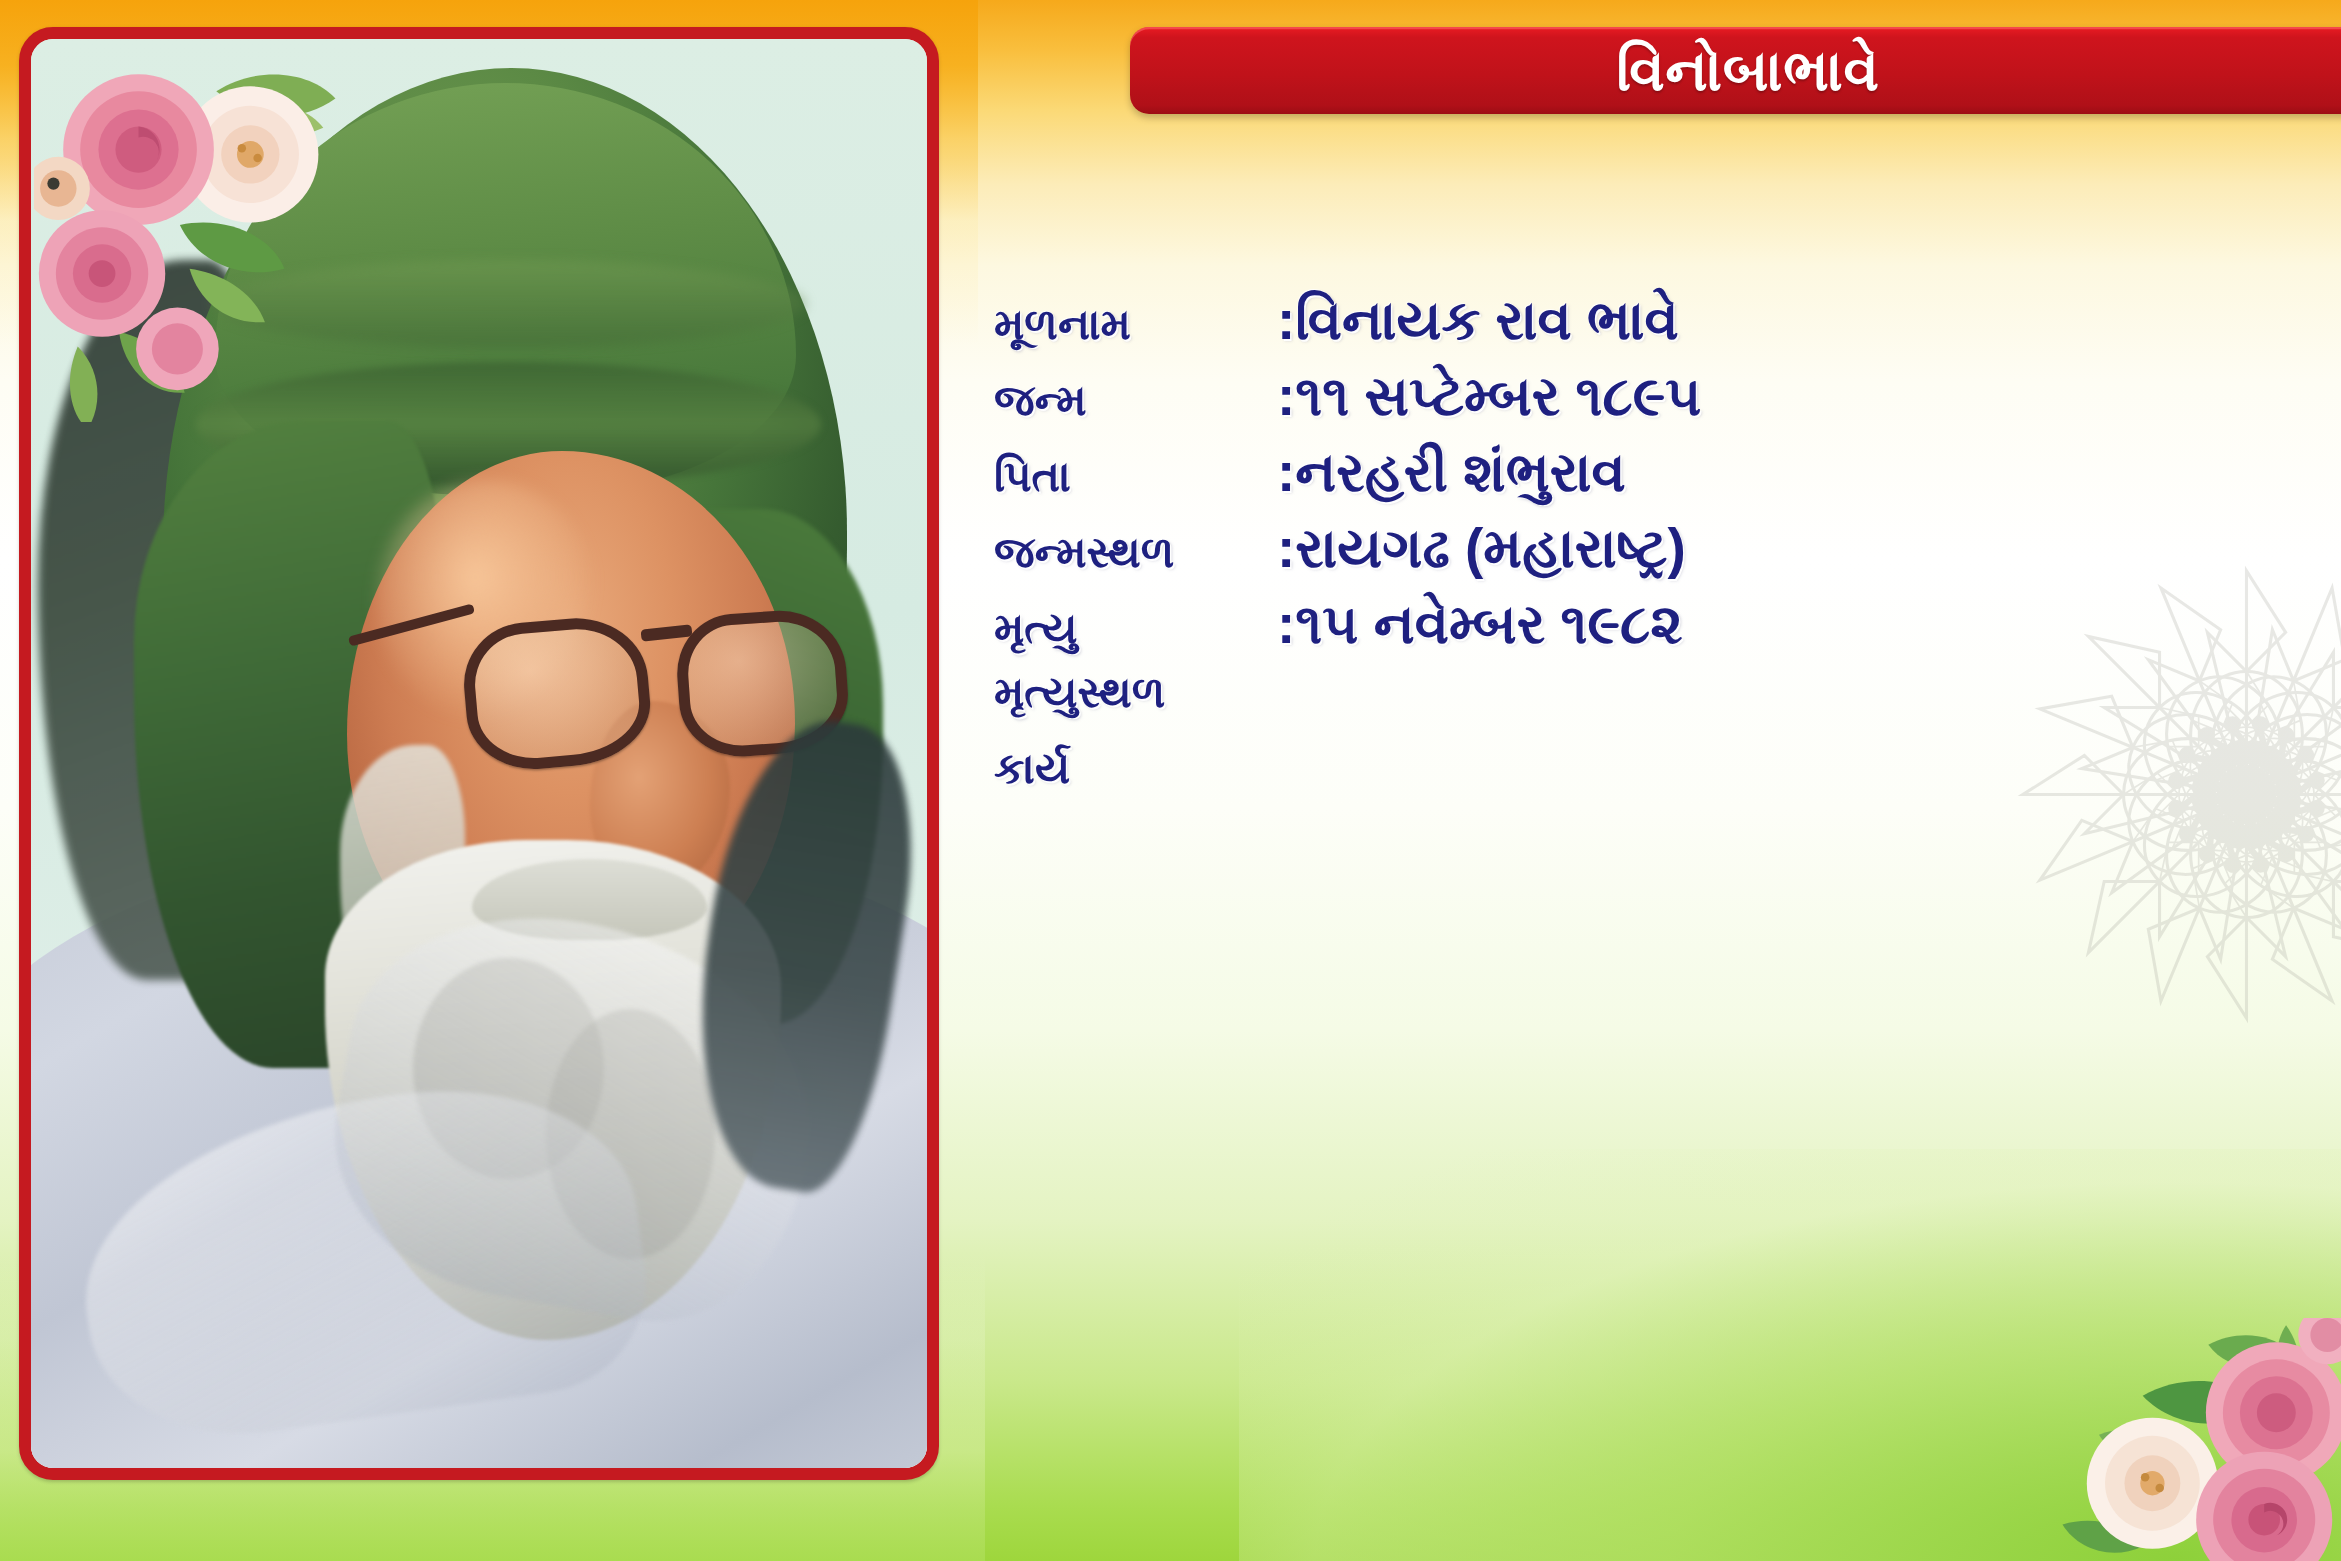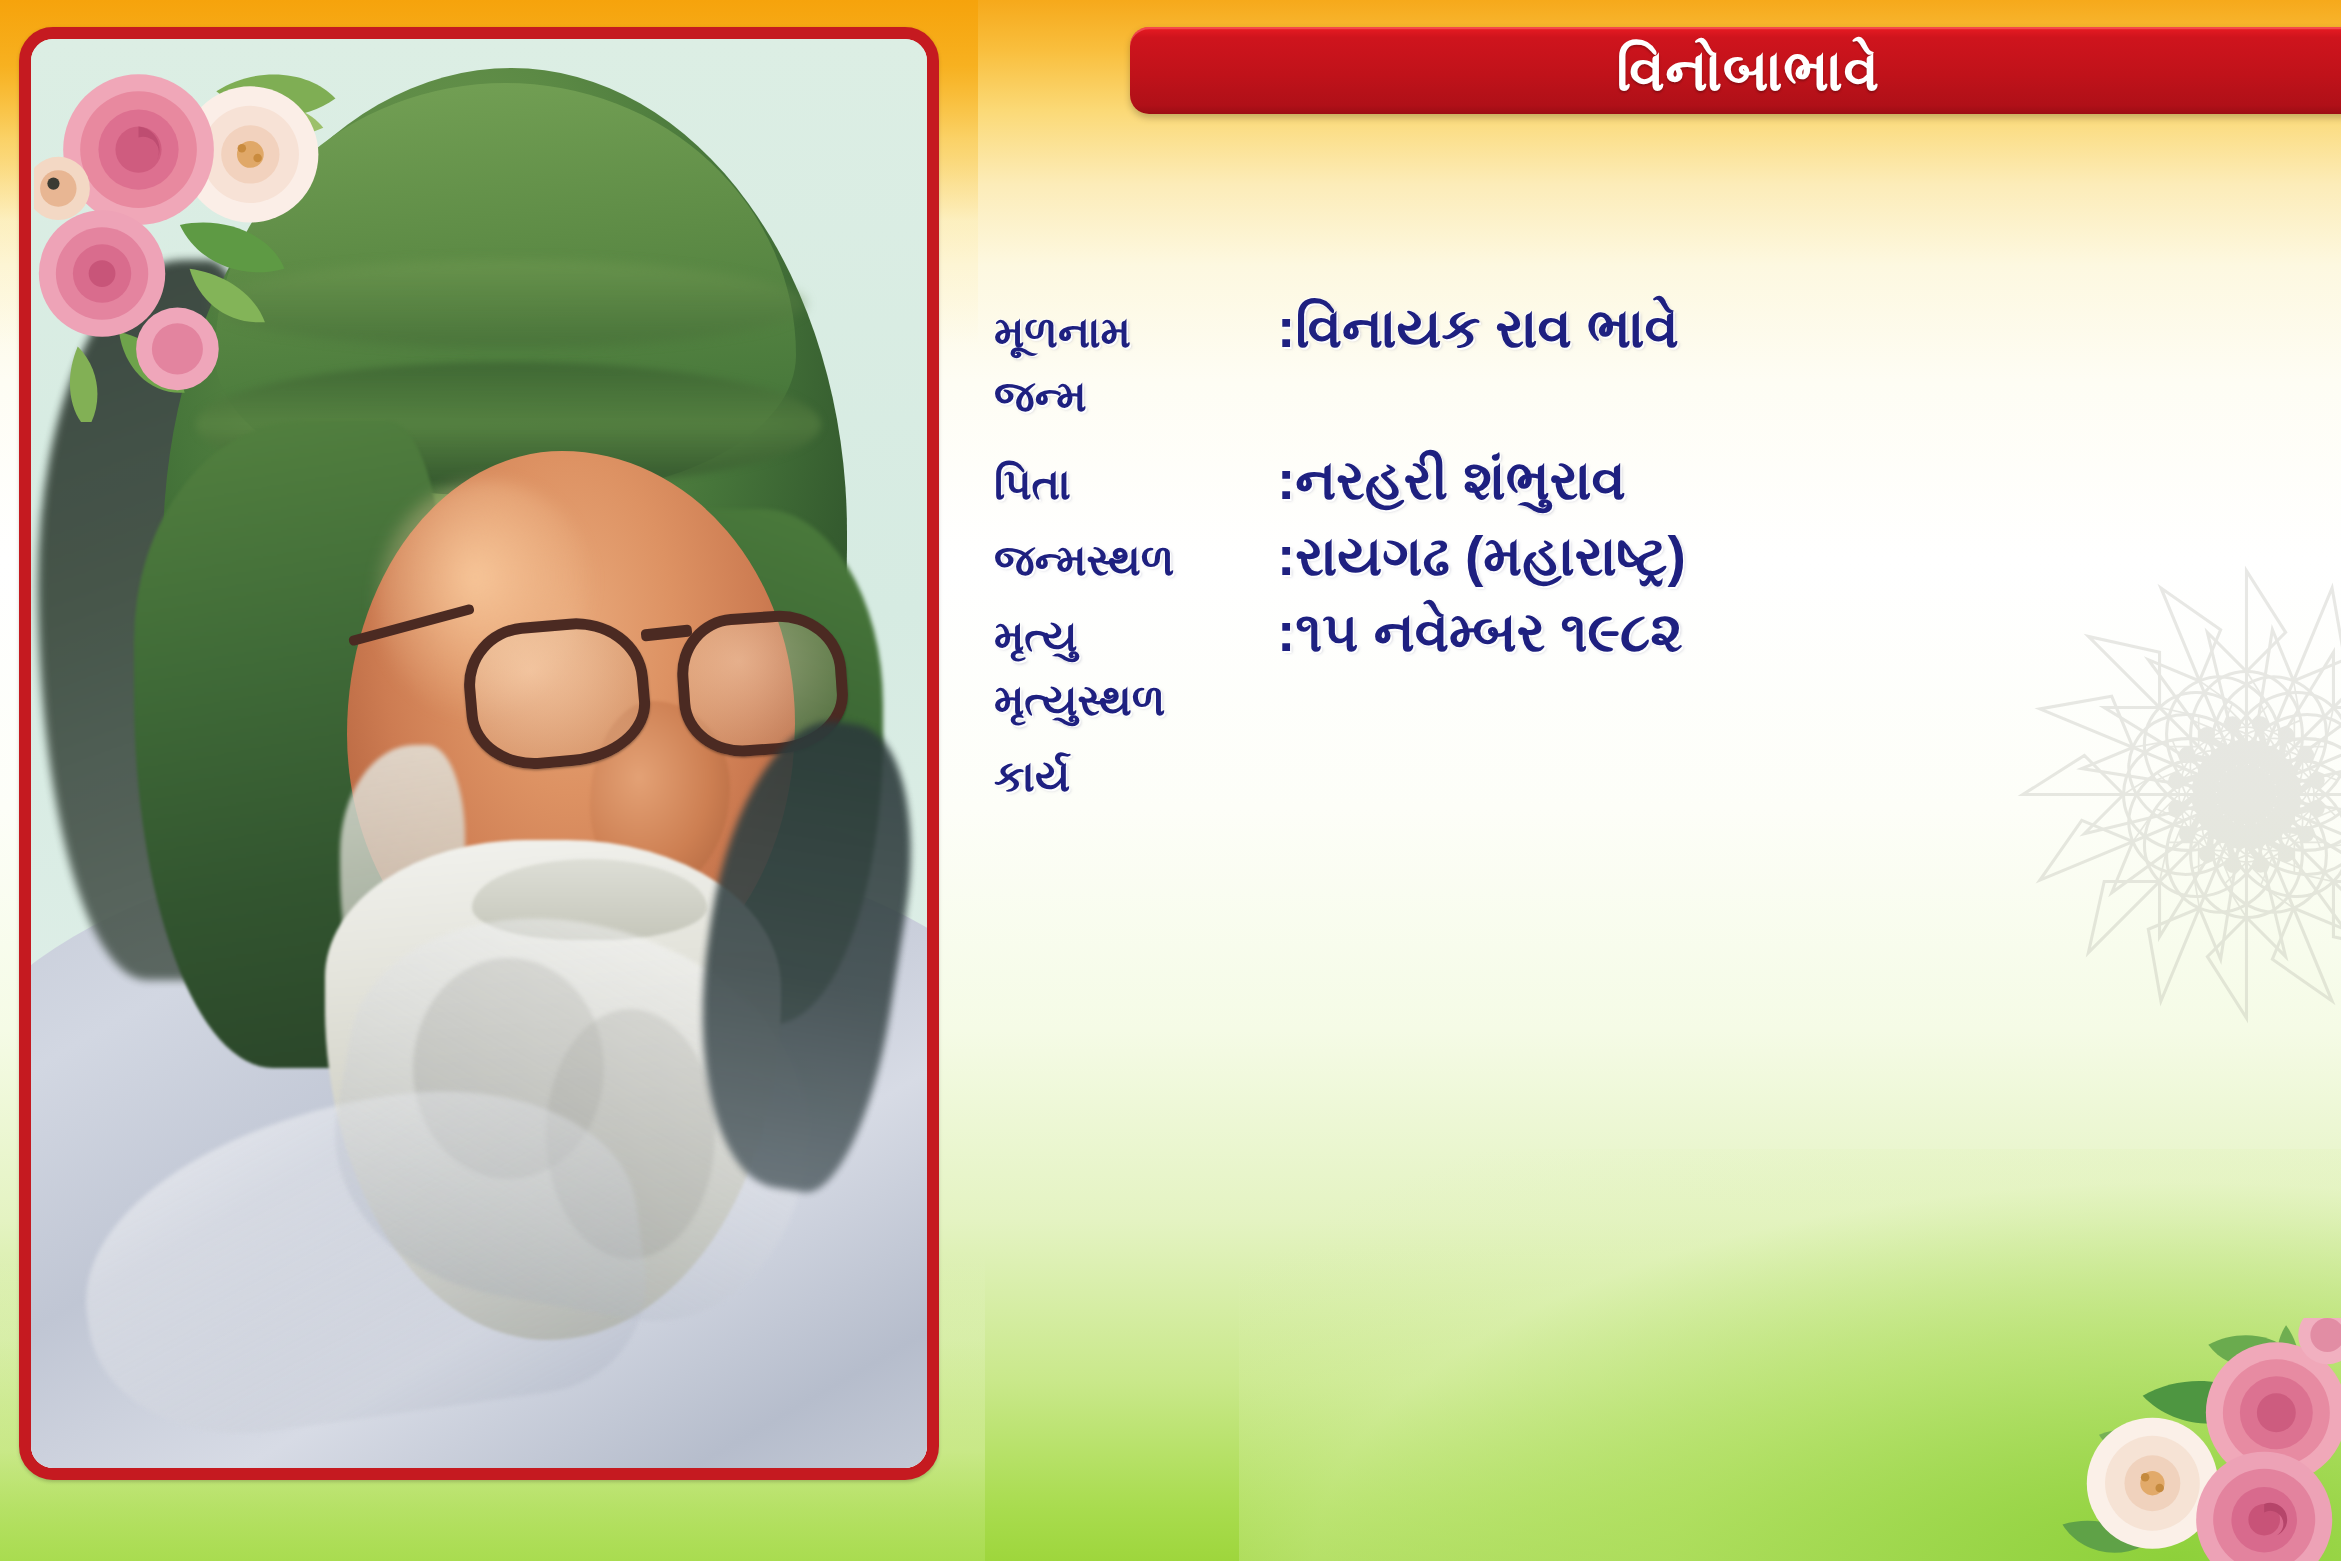--- a/index.html
+++ b/index.html
@@ -312,21 +312,21 @@
     letter-spacing: 0.7px;
     line-height: 1;
     text-shadow: 0 1.5px 2.2px rgba(0,0,0,0.25);
     white-space: nowrap;
   }
 
   
   .info-list {
     position: absolute;
     left: 994px;
-    top: 296px;
+    top: 288px;
     width: 1279px;
   }
   .info-row {
     display: flex;
     align-items: baseline;
     height: 76px;
     white-space: nowrap;
   }
   .info-label {
     width: 283px;
@@ -478,20 +478,21 @@
 
   <div class="info-list">
 
     <div class="info-row">
       <span class="info-label">મૂળનામ</span>
       <span class="info-value">:વિનાયક રાવ ભાવે</span>
     </div>
 
     <div class="info-row">
       <span class="info-label">જન્મ</span>
+      <span class="info-value">:૧૧ સપ્ટેમ્બર ૧૮૯૫</span>
     </div>
 
     <div class="info-row">
       <span class="info-label">પિતા</span>
       <span class="info-value">:નરહરી શંભુરાવ</span>
     </div>
 
     <div class="info-row">
       <span class="info-label">જન્મસ્થળ</span>
       <span class="info-value">:રાયગઢ (મહારાષ્ટ્ર)</span>

